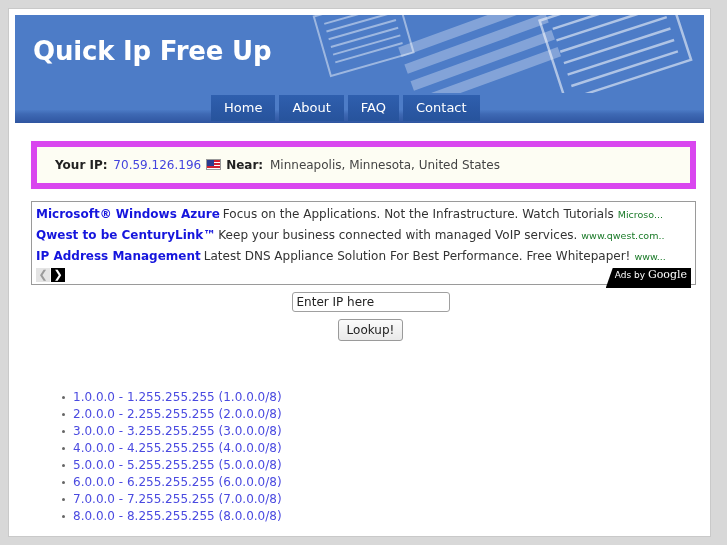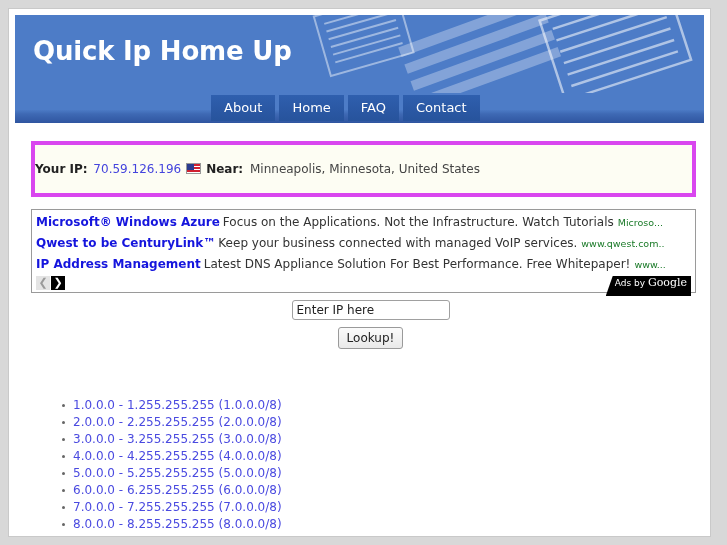--- a/index.html
+++ b/index.html
@@ -94,25 +94,26 @@
   
   #content {
     position: relative;
     padding: 0 6px;
   }
 
   
   #ip-info-box {
     margin: 18px 8px 0 16px;
     background: #fdfdf3;
-    border: 4px solid #d946ef;
-    height: 56px;
+    border: 6px solid #d946ef;
+    height: 48px;
     box-sizing: border-box;
     display: flex;
     align-items: center;
+    padding-left: 18px;
   }
   #ip-info-line {
     font-size: 12px;
     color: #444444;
     white-space: nowrap;
   }
   #ip-info-line .lbl { font-weight: bold; color: #222222; }
   #ip-info-line .ipaddr { color: #4444dd; margin: 0 3px 0 2px; }
   #ip-info-line .near-lbl { font-weight: bold; color: #222222; margin-left: 4px; }
   #ip-info-line .place { color: #444444; margin-left: 3px; }
@@ -315,26 +316,26 @@
           <line x1="278" y1="-4" x2="390" y2="-4"></line>
           <line x1="278" y1="8" x2="390" y2="8"></line>
           <line x1="278" y1="20" x2="390" y2="20"></line>
           <line x1="278" y1="32" x2="390" y2="32"></line>
           <line x1="278" y1="44" x2="390" y2="44"></line>
           <line x1="278" y1="56" x2="390" y2="56"></line>
         </g>
       </g>
     </svg>
 
-    <h1 id="site-title">Quick Ip Home Up</h1>
+    <h1 id="site-title">Quick Ip Free Up</h1>
 
     <div id="nav-strip">
       <div id="main-nav">
+        <a class="nav-item">Home</a>
         <a class="nav-item">About</a>
-        <a class="nav-item">Home</a>
         <a class="nav-item">FAQ</a>
         <a class="nav-item">Contact</a>
       </div>
     </div>
   </div>
 
   <div id="content">
 
     <div id="ip-info-box">
       <div id="ip-info-line">

